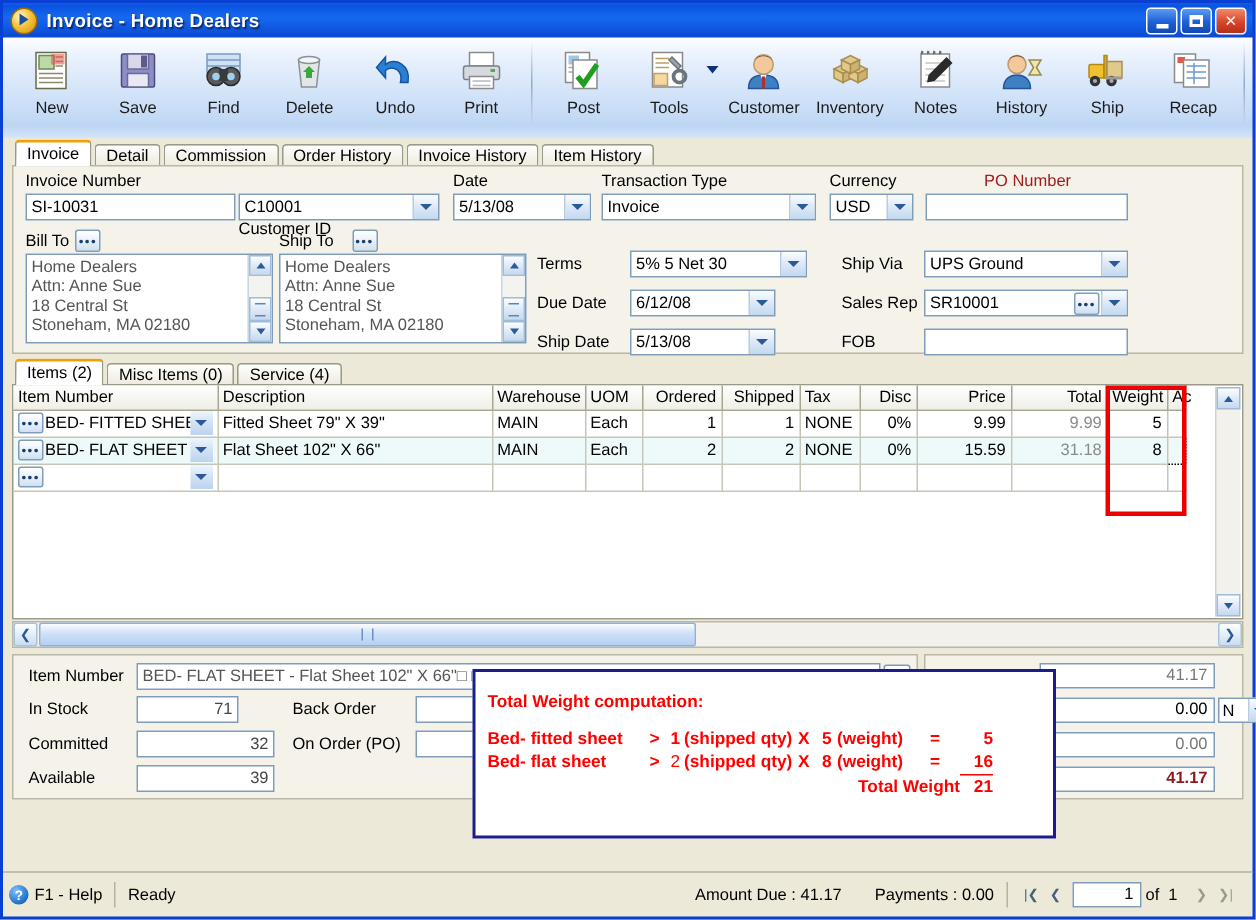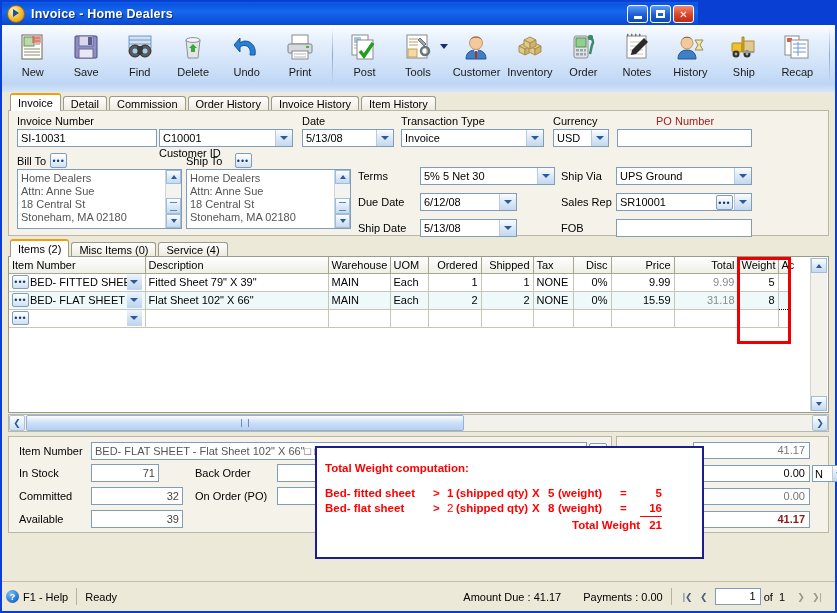--- a/index.html
+++ b/index.html
@@ -4,21 +4,21 @@
 <style>
   html,body{margin:0;padding:0;}
   body{
     width:837px;height:613px;overflow:hidden;
     font-family:"Liberation Sans","DejaVu Sans",sans-serif;
     font-size:11px;color:#000;background:#d4d0c8;
   }
   .window{position:absolute;left:0;top:0;width:837px;height:613px;
     background:#0a3fd4;box-sizing:border-box;}
   
-  .titlebar{position:absolute;left:2px;top:2px;width:696px;height:24px;
+  .titlebar{position:absolute;left:2px;top:2px;width:833px;height:24px;
     background:linear-gradient(to bottom,#0d5fe8 0%,#0a53e0 8%,#1668ef 40%,#0c4fd8 85%,#0b47c9 100%);
     display:flex;align-items:center;box-sizing:border-box;}
   .title-icon{width:16px;height:16px;margin-left:5px;margin-right:6px;border-radius:50%;
     background:radial-gradient(circle at 35% 32%,#fff8d0 0%,#f5c33a 45%,#d48a10 100%);
     border:1px solid #9c6a07;position:relative;flex:none;}
   .title-icon:after{content:"";position:absolute;left:5px;top:3px;width:0;height:0;
     border-left:6px solid #1c4fa0;border-top:4px solid transparent;border-bottom:4px solid transparent;}
   .title-text{color:#fff;font-weight:bold;font-size:12.5px;
     text-shadow:1px 1px 1px rgba(0,0,0,.55);letter-spacing:.2px;}
   .win-btns{margin-left:auto;display:flex;gap:2px;margin-right:4px;}
@@ -314,39 +314,20 @@
               <path d="M26 14 l0 6 -6 3 0 -6z" fill="#cdb272"></path>
             <path d="M9 8 l6 -3 6 3 -6 3 z"></path>
               <path d="M9 8 l0 6 6 3 0 -6z"></path>
               <path d="M21 8 l0 6 -6 3 0 -6z" fill="#cdb272"></path>
           </g>
         </svg>
       </div>
       <div class="lbl">Inventory</div>
     </div>
 
-    <div class="tbtn">
-      <div class="ico">
-        <svg width="30" height="30" viewBox="0 0 30 30">
-          <rect x="6" y="4" width="14" height="22" rx="2" fill="#dfe3e6" stroke="#8a9096"></rect>
-          <rect x="8" y="6" width="10" height="9" fill="#8fd08f" stroke="#5a8a5a"></rect>
-          <g fill="#9aa4ad">
-              <rect x="8" y="17" width="3" height="2.5"></rect>
-              <rect x="12" y="17" width="3" height="2.5"></rect>
-            <rect x="16" y="17" width="2" height="2.5"></rect>
-              <rect x="8" y="21" width="3" height="2.5"></rect>
-            <rect x="12" y="21" width="3" height="2.5"></rect>
-              <rect x="16" y="21" width="2" height="2.5"></rect>
-            </g>
-          <path d="M21 6 c4 0 5 4 3 7 l-2 9" stroke="#3a8a6a" stroke-width="2.5" fill="none"></path>
-          <rect x="20" y="3" width="5" height="5" rx="1.5" fill="#3a8a6a"></rect>
-        </svg>
-      </div>
-      <div class="lbl">Order</div>
-    </div>
 
     <div class="tbtn">
       <div class="ico">
         <svg width="30" height="30" viewBox="0 0 30 30">
           <rect x="5" y="4" width="19" height="22" fill="#fff" stroke="#8a8a8a"></rect>
           <g stroke="#c4c4c4">
               <line x1="8" y1="10" x2="21" y2="10"></line>
               <line x1="8" y1="14" x2="21" y2="14"></line>
             <line x1="8" y1="18" x2="21" y2="18"></line>
               <line x1="8" y1="22" x2="21" y2="22"></line>
@@ -503,21 +484,21 @@
               <b></b>
             </div>
           <div style="flex:1"></div>
           <div class="sb-btn sb-dn">
               <i></i>
             </div>
         </div>
       </div>
 
       <div class="lbl" style="position:absolute;left:349px;top:59px;">Terms</div>
-      <div class="combo" style="position:absolute;left:411px;top:56px;width:135px;">
+      <div class="combo" style="position:absolute;left:411px;top:56px;width:118px;">
         <div class="v">5% 5 Net 30</div>
         <div class="arrow">
             <i></i>
           </div>
       </div>
 
       <div class="lbl" style="position:absolute;left:349px;top:85px;">Due Date</div>
       <div class="combo" style="position:absolute;left:411px;top:82px;width:97px;">
         <div class="v">6/12/08</div>
         <div class="arrow">

